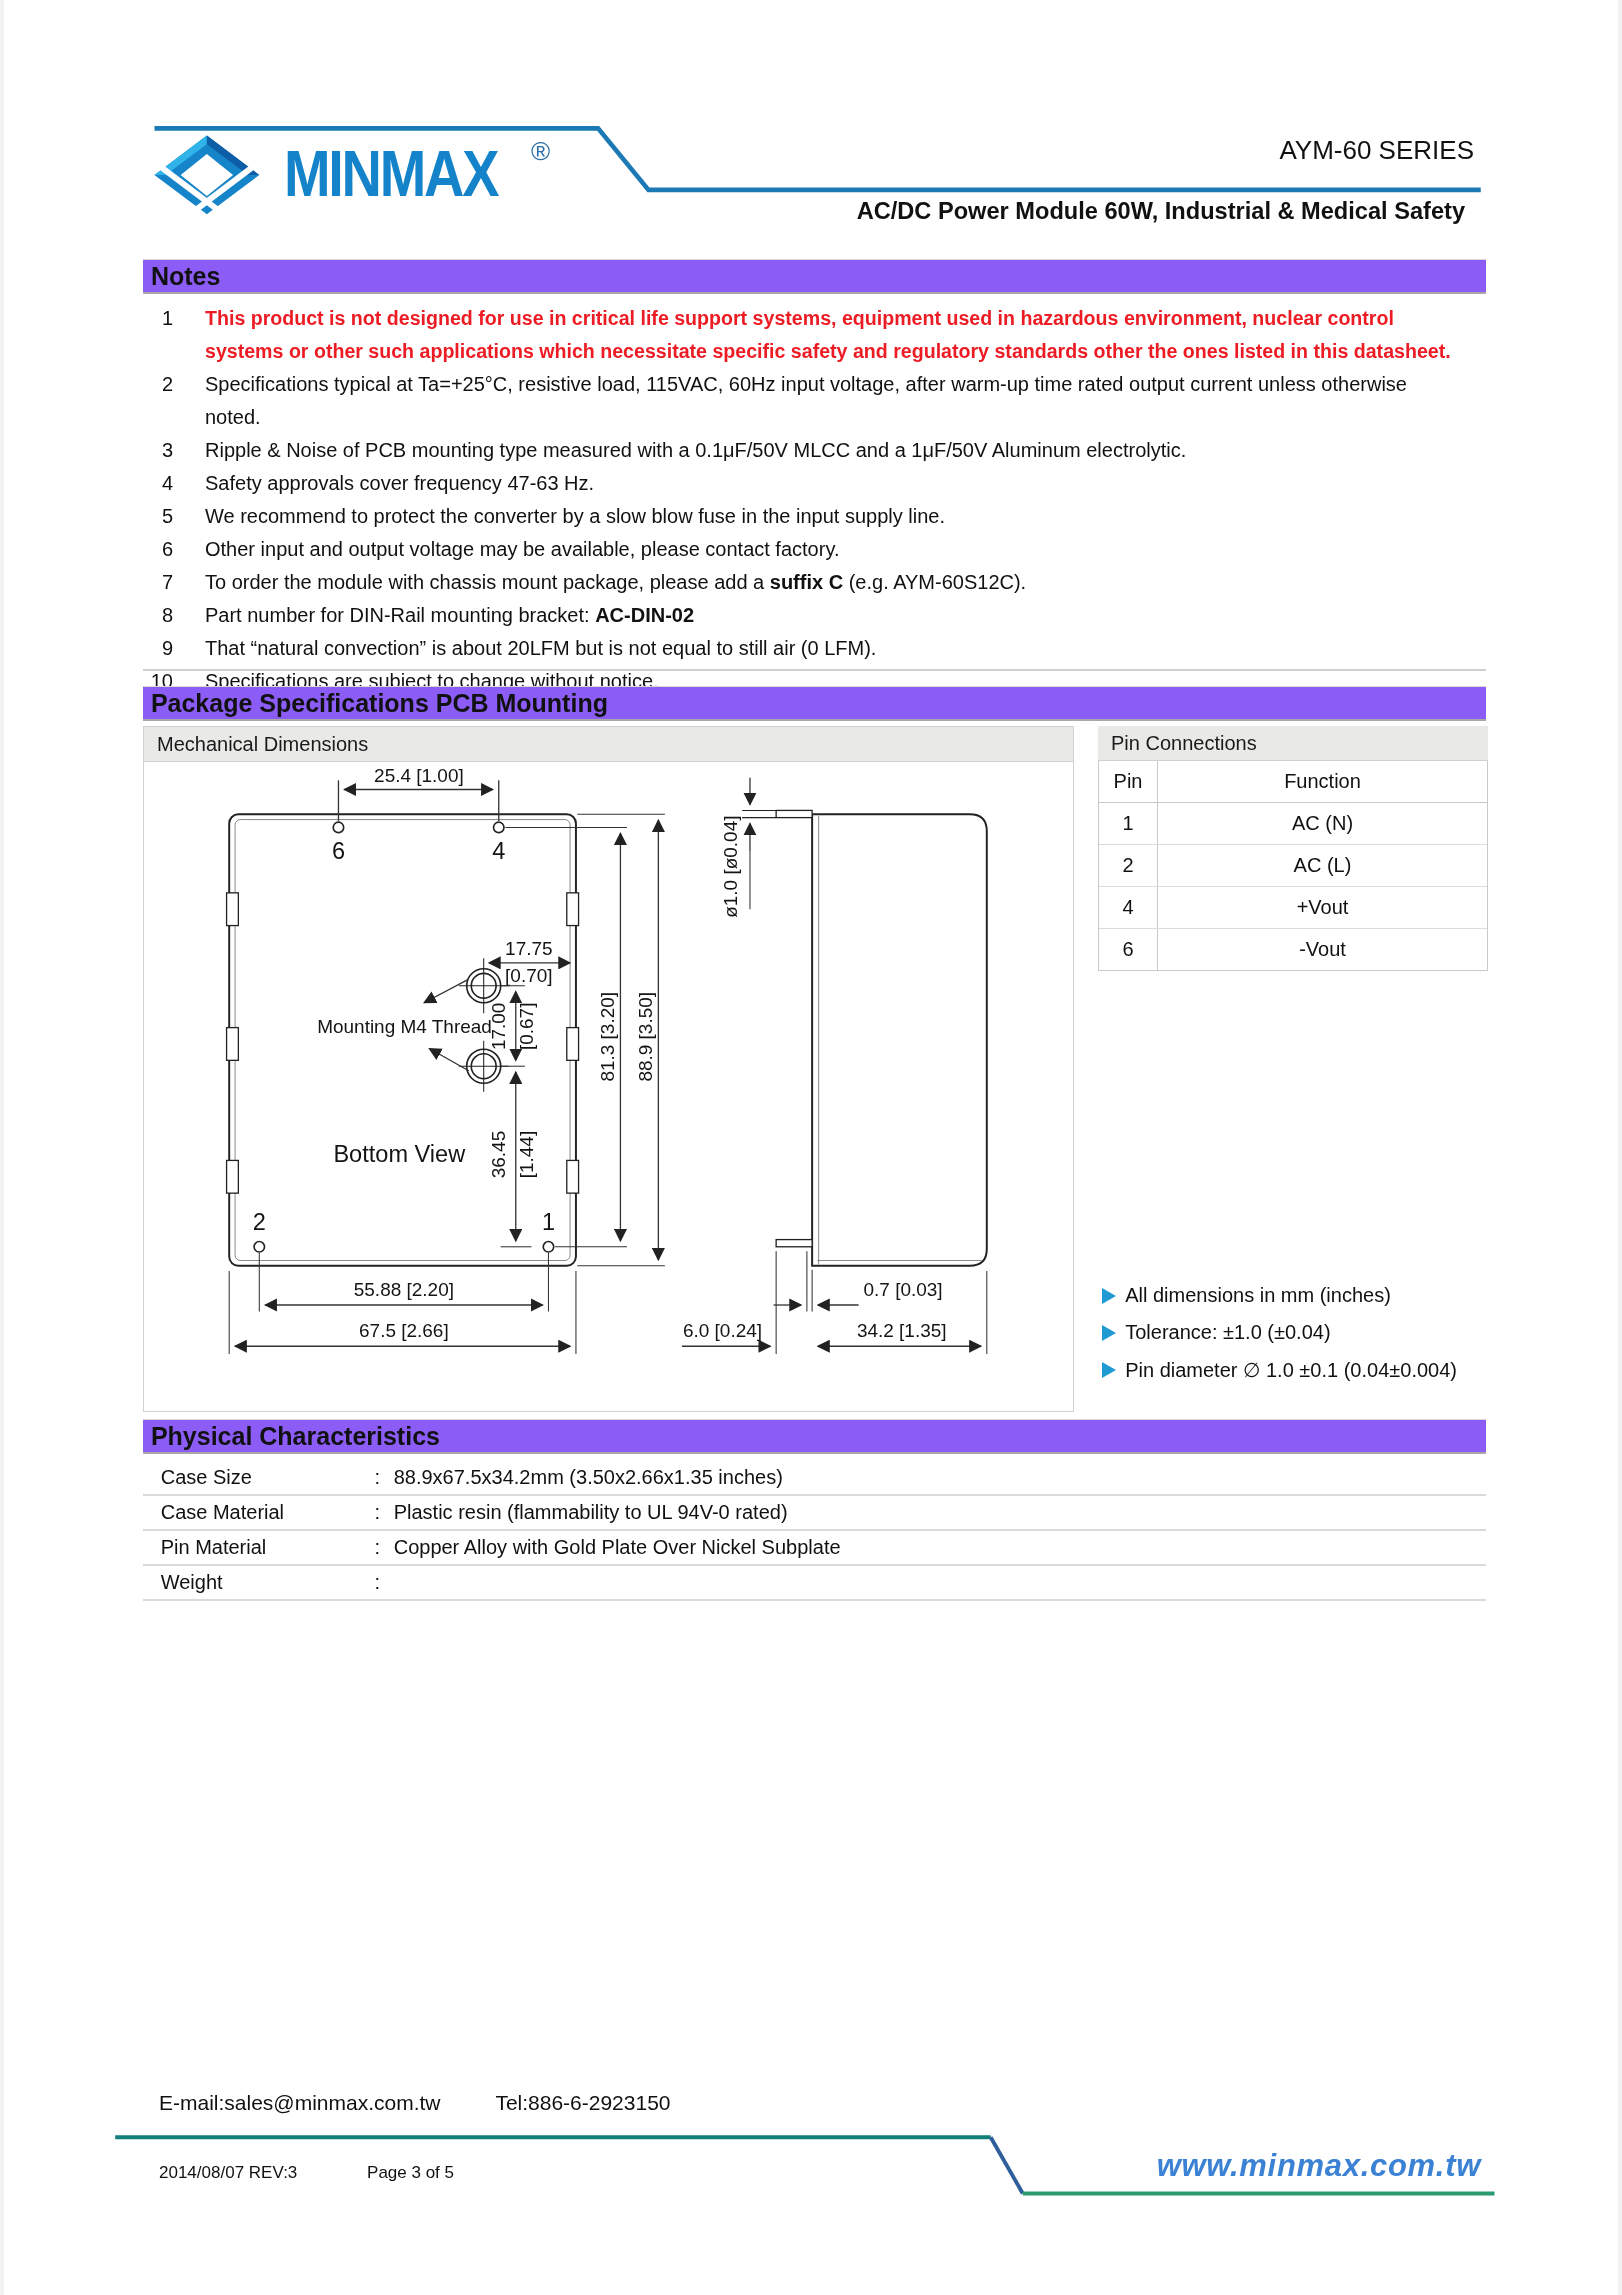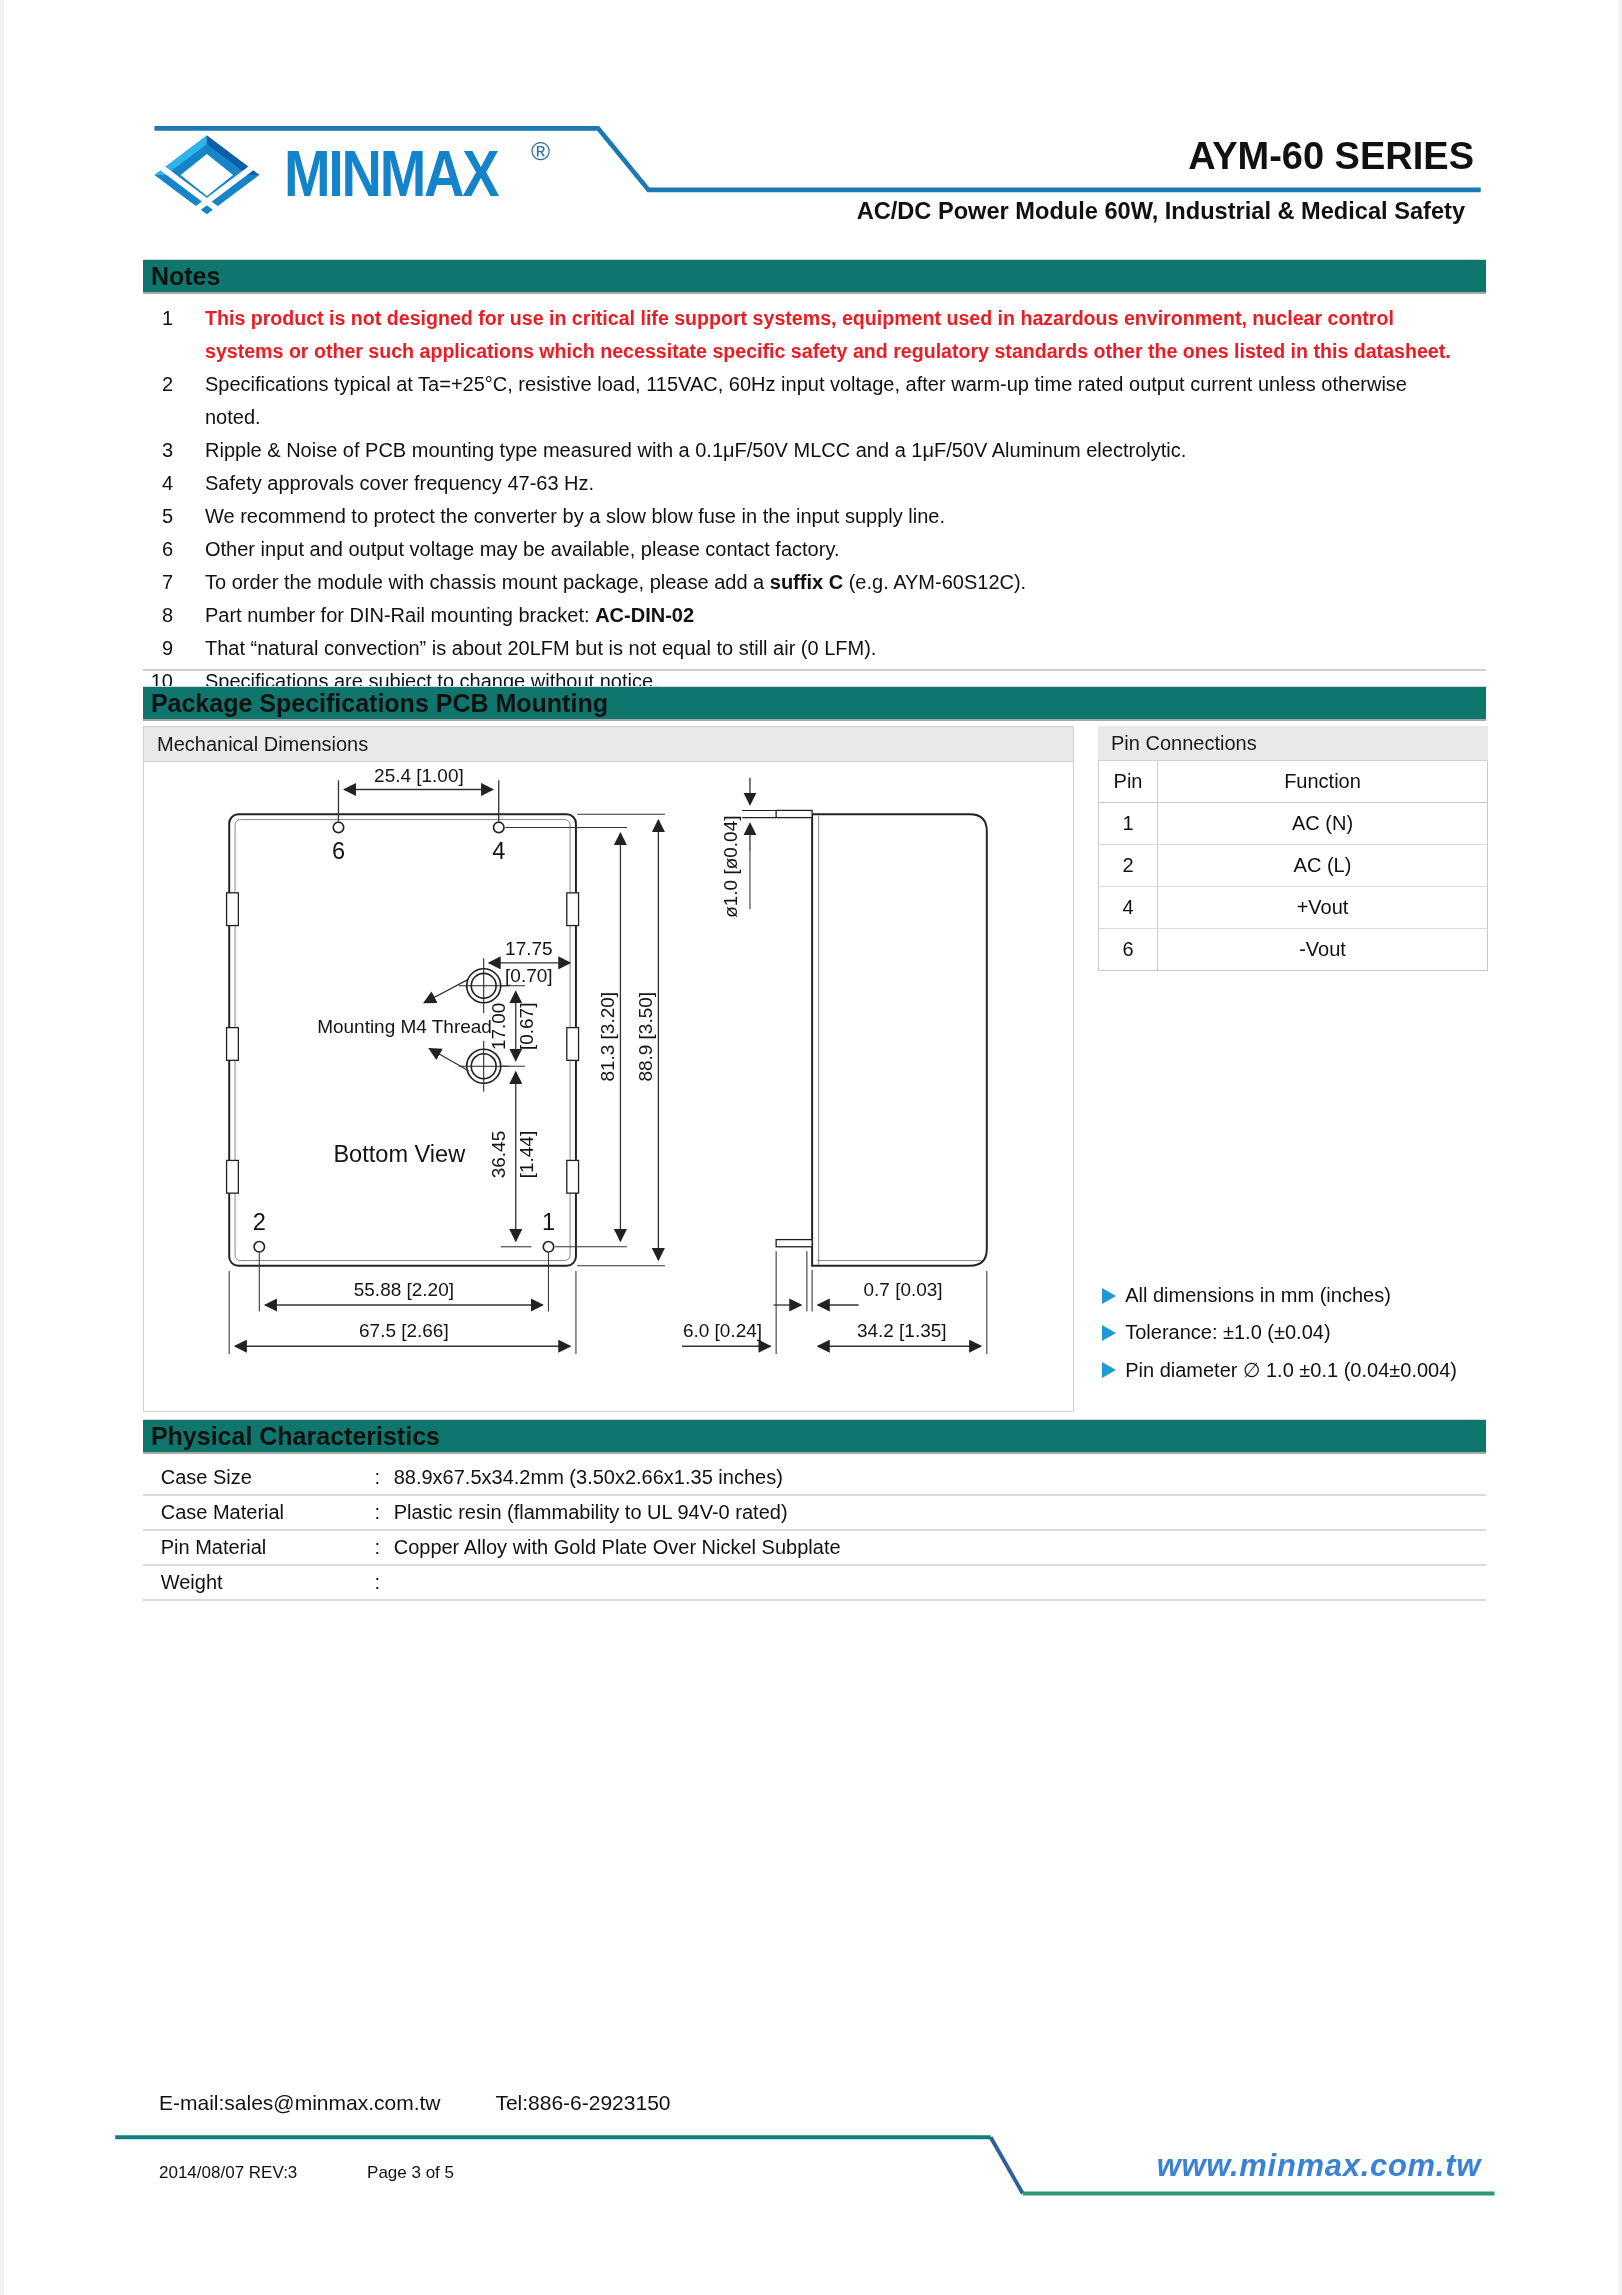--- a/index.html
+++ b/index.html
@@ -4,25 +4,25 @@
 <style>
   html,body{margin:0;padding:0;background:#f2f2f2;}
   .page{position:relative;width:1614px;height:2295px;background:#ffffff;
         font-family:"Liberation Sans",sans-serif;color:#111;overflow:hidden;margin:0 auto;}
   .abs{position:absolute;}
 
   
   .brand-text{position:absolute;left:280px;top:141px;font-size:65px;font-weight:bold;
               color:#1583c9;letter-spacing:-2.6px;transform:scaleX(.86);transform-origin:left top;line-height:1;}
   .brand-reg{position:absolute;left:527px;top:136px;font-size:26px;color:#2b6ea8;font-weight:normal;}
-  .series-title{position:absolute;right:144px;top:137px;font-size:38px;font-weight:bold;line-height:1;}
+  .series-title{position:absolute;right:144px;top:137px;font-size:26px;font-weight:normal;line-height:1;}
   .series-sub{position:absolute;right:153px;top:200px;font-size:23.6px;font-weight:bold;line-height:1;}
 
   
-  .section-bar{position:absolute;left:139px;width:1343px;height:35px;background:#0f766e;
+  .section-bar{position:absolute;left:139px;width:1343px;height:35px;background:#8b5cf6;
                border-bottom:2.6px solid #a9a9a9;border-top:1.3px solid #d8d8d8;box-sizing:border-box;
                display:flex;align-items:center;}
   .section-bar span{font-size:25px;font-weight:bold;padding-left:7.9px;}
 
   
   .notes-body{position:absolute;left:139px;top:302px;width:1343px;}
   .note-row{display:flex;line-height:33px;font-size:20px;}
   .note-num{width:30px;text-align:right;flex:0 0 30px;}
   .note-text{margin-left:32px;width:1263px;}
   .note-red .note-text{color:#ed1c24;font-weight:bold;font-size:19.6px;}

